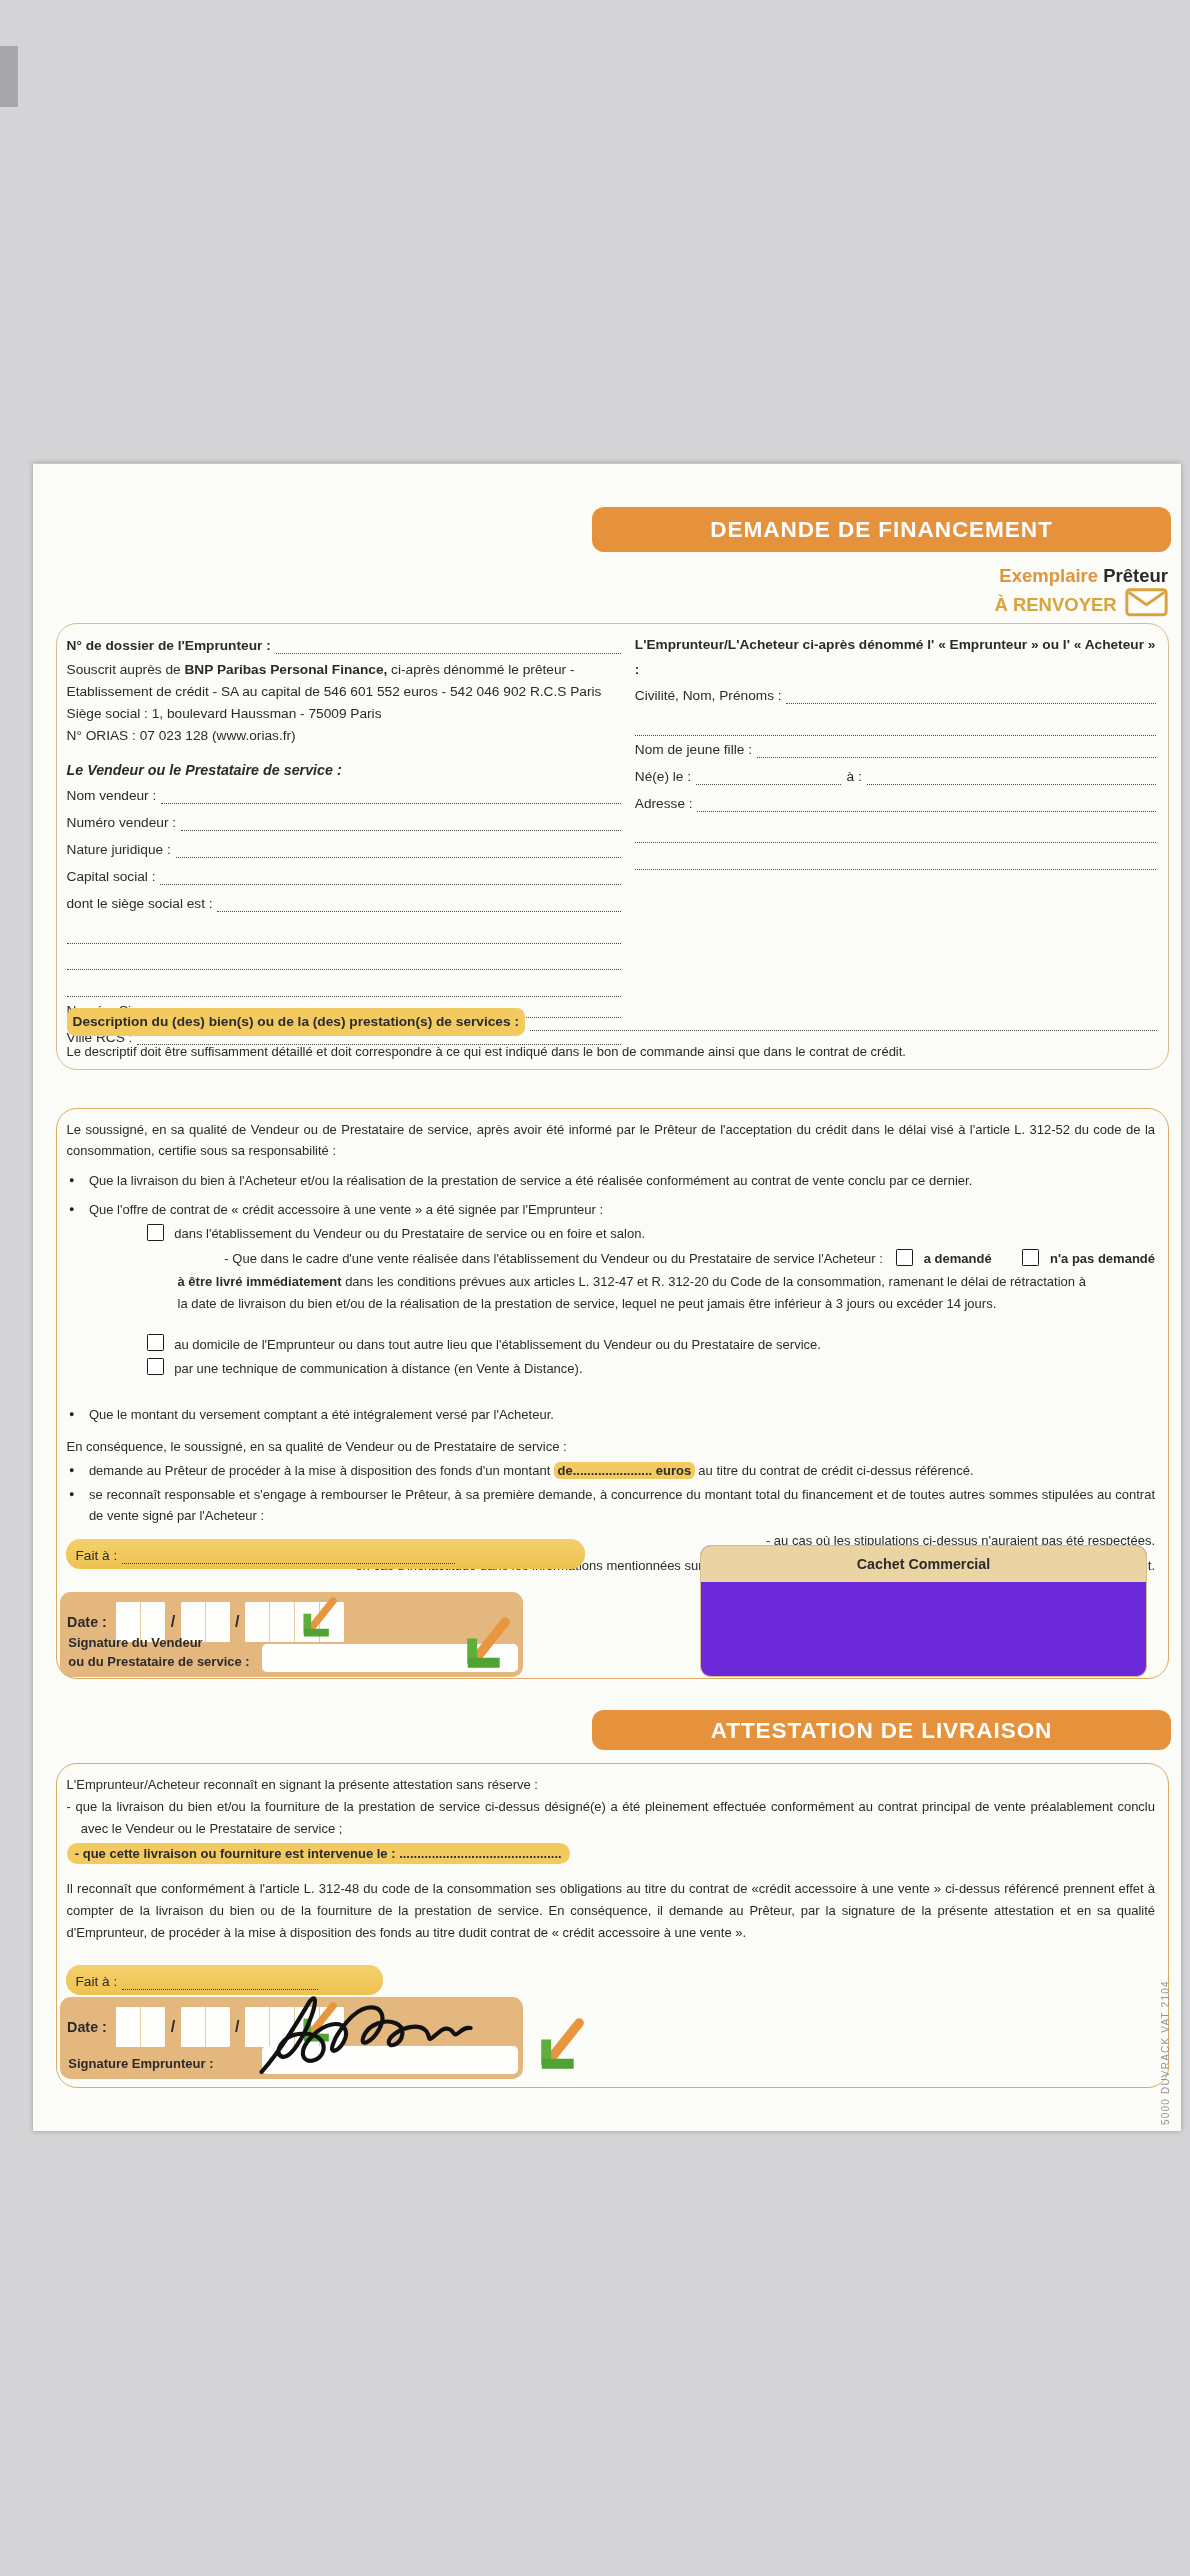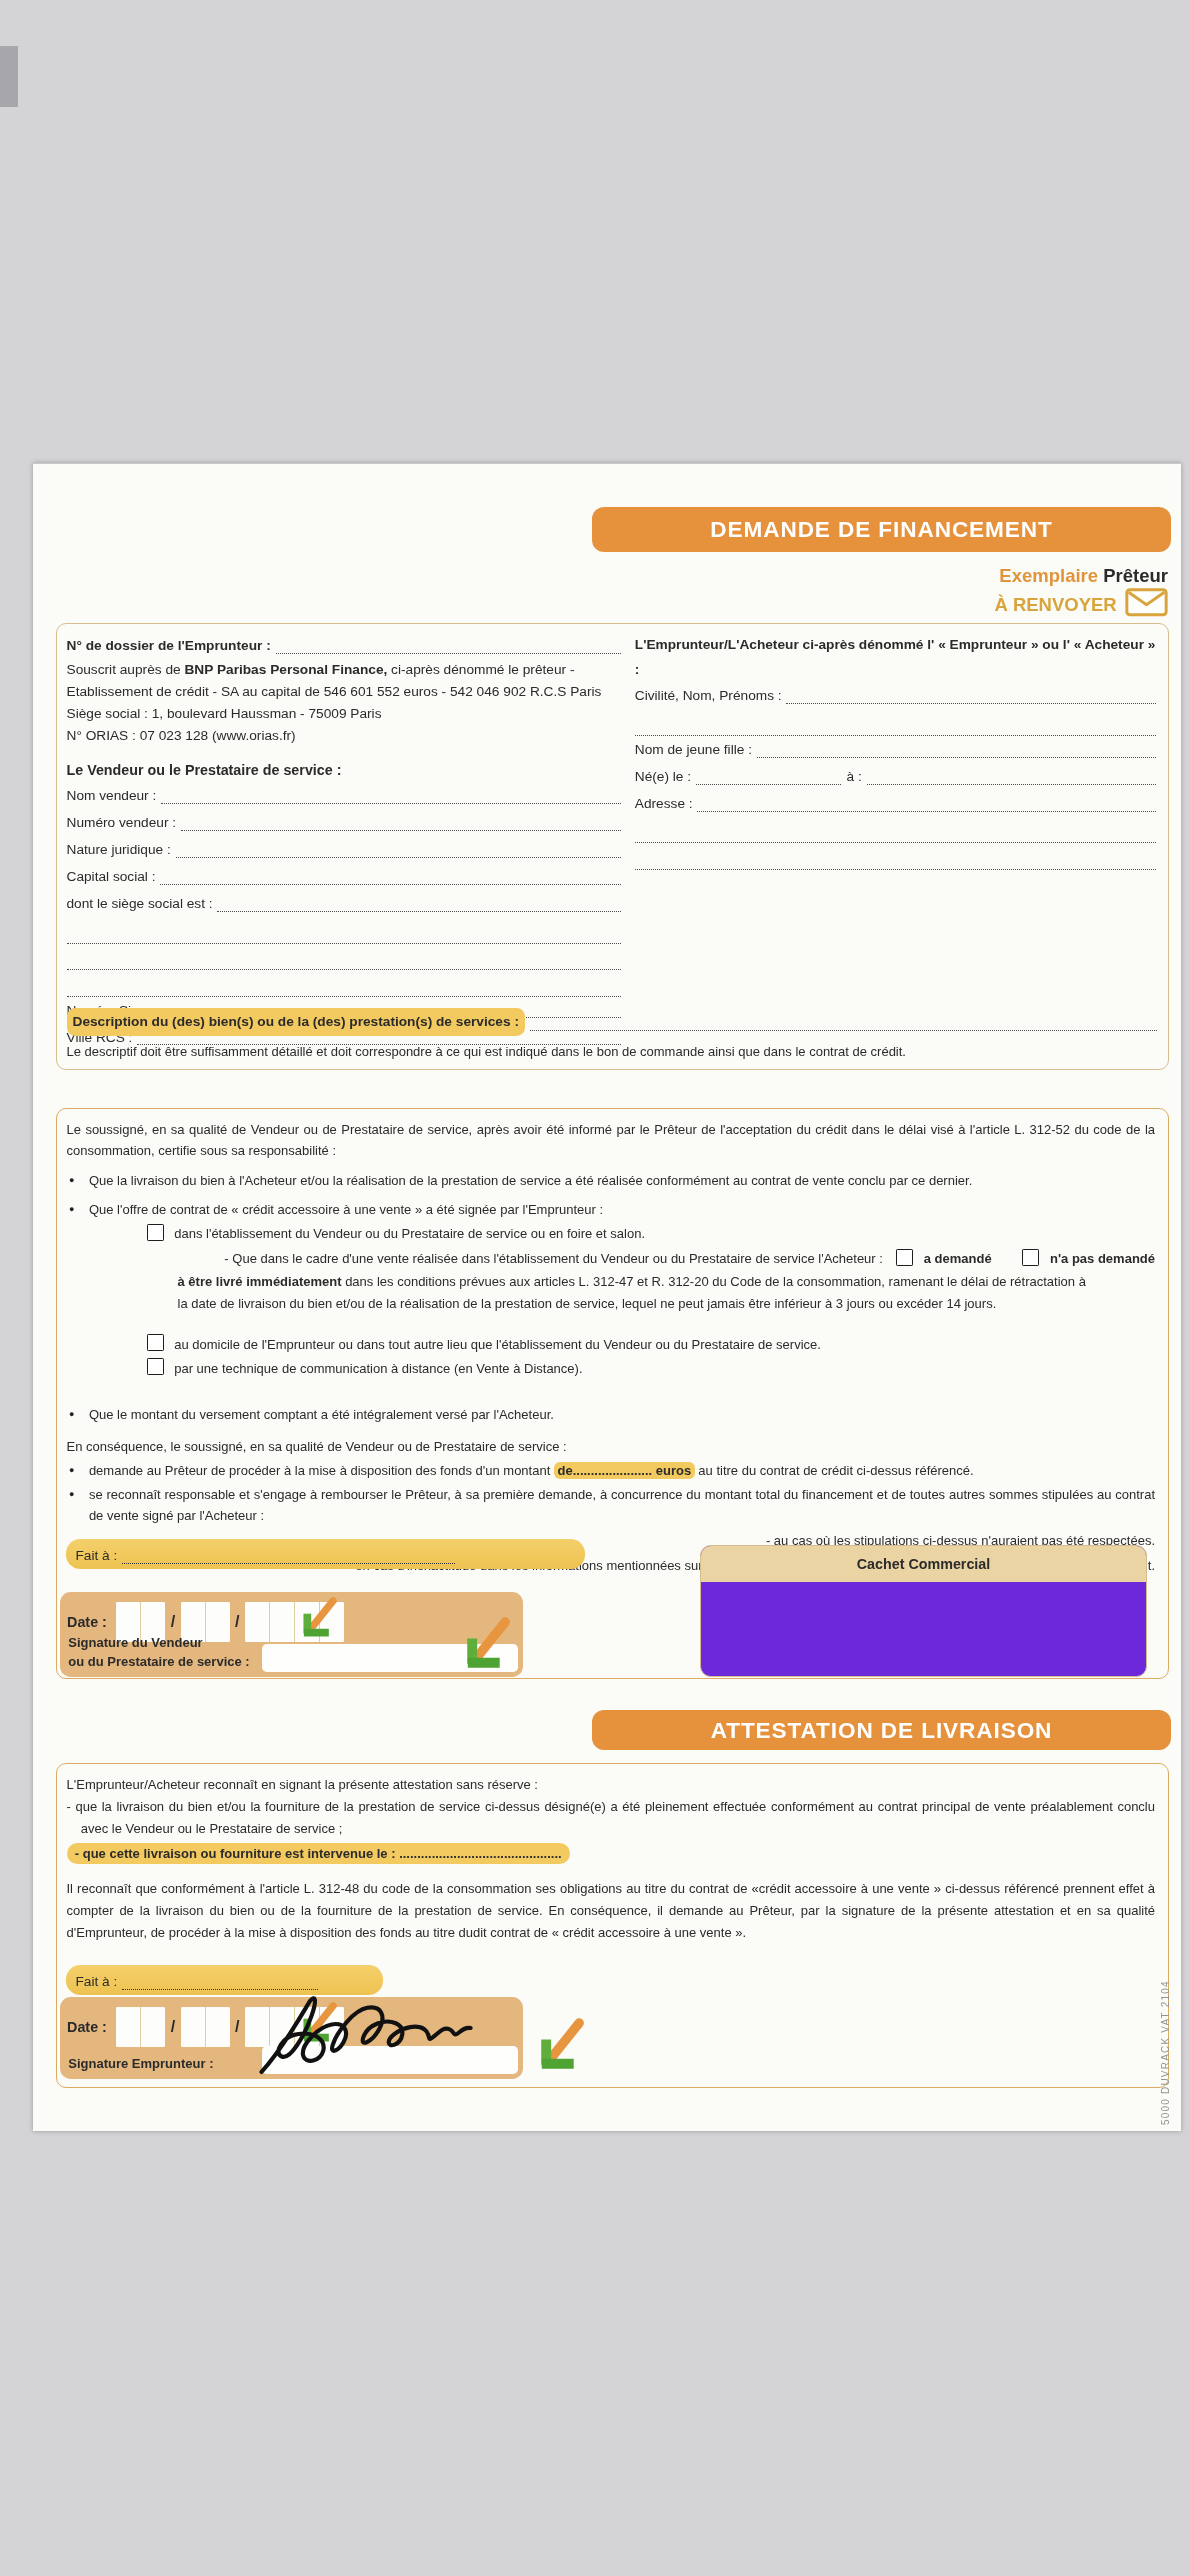--- a/index.html
+++ b/index.html
@@ -13,36 +13,36 @@
           color:#fff;font-weight:bold;font-size:22.6px;letter-spacing:0.9px;text-align:center;line-height:46px;}
   .banner.b1{top:43px;}
   .banner.b2{top:1246px;height:40px;line-height:42px;}
   
   .copybox{position:absolute;right:13px;top:100px;text-align:right;line-height:24px;}
   .copy-l1{font-size:18.5px;font-weight:bold;}
   .lbl-orange{color:#e0943c;}
   .lbl-dark{color:#2b2b2b;}
   .copy-l2{font-size:18.5px;font-weight:bold;color:#d9a43b;display:flex;align-items:center;justify-content:flex-end;gap:8.3px;}
   
-  .fbox{position:absolute;left:23px;width:1111px;border:1.8px solid #d6bd8e;border-radius:10px;background:transparent;}
+  .fbox{position:absolute;left:23px;width:1111px;border:1.8px solid #d6bd8e;border-radius:21px;background:transparent;}
   .fbox.bx1{top:159px;height:445px;}
   .fbox.bx2{top:644px;height:569px;border-color:#dcaa62;}
   .fbox.bx3{top:1299px;height:323px;border-color:#dcaa62;}
   .cols{display:flex;padding:8.3px 12px 0 9.5px;}
   .col-left{width:554px;padding-right:14.3px;}
   .col-right{flex:1;}
   .frow{display:flex;align-items:flex-end;font-size:13.7px;line-height:27px;}
   .frow .lab{white-space:nowrap;}
   .frow .lab.b{font-weight:bold;}
   .dots{flex:1;border-bottom:1.8px dotted #4a4a4a;margin:0 0 5.4px 4.8px;min-width:18px;}
   .dots.mid{flex:.5;}
   .dotline{border-bottom:1.8px dotted #4a4a4a;height:25.6px;}
   .para{font-size:13.7px;line-height:22px;}
   .bold{font-weight:bold;}
-  .sec-title{font-size:14.3px;font-weight:bold;line-height:24px;margin-top:10.7px;}
+  .sec-title{font-size:14.3px;font-weight:bold;line-height:24px;margin-top:10.7px;font-style:italic;}
   .desc{position:absolute;left:9.5px;right:10.7px;bottom:7.1px;}
   .hl{background:#f2ca5f;border-radius:8.3px;padding:1.8px 6px;}
   .desc-row{display:flex;align-items:flex-end;font-size:13.7px;line-height:24px;}
   .desc-note{font-size:13px;line-height:20px;margin-top:6px;}
   
   .body-pad{padding:9.5px 13px 0 9.5px;font-size:13px;line-height:21.4px;}
   .just{text-align:justify;}
   .brow{display:flex;margin-top:8.3px;}
   .brow .bullet{width:20px;font-size:9px;line-height:20px;padding-left:2.4px;color:#222;}
   .brow .btxt{flex:1;}

